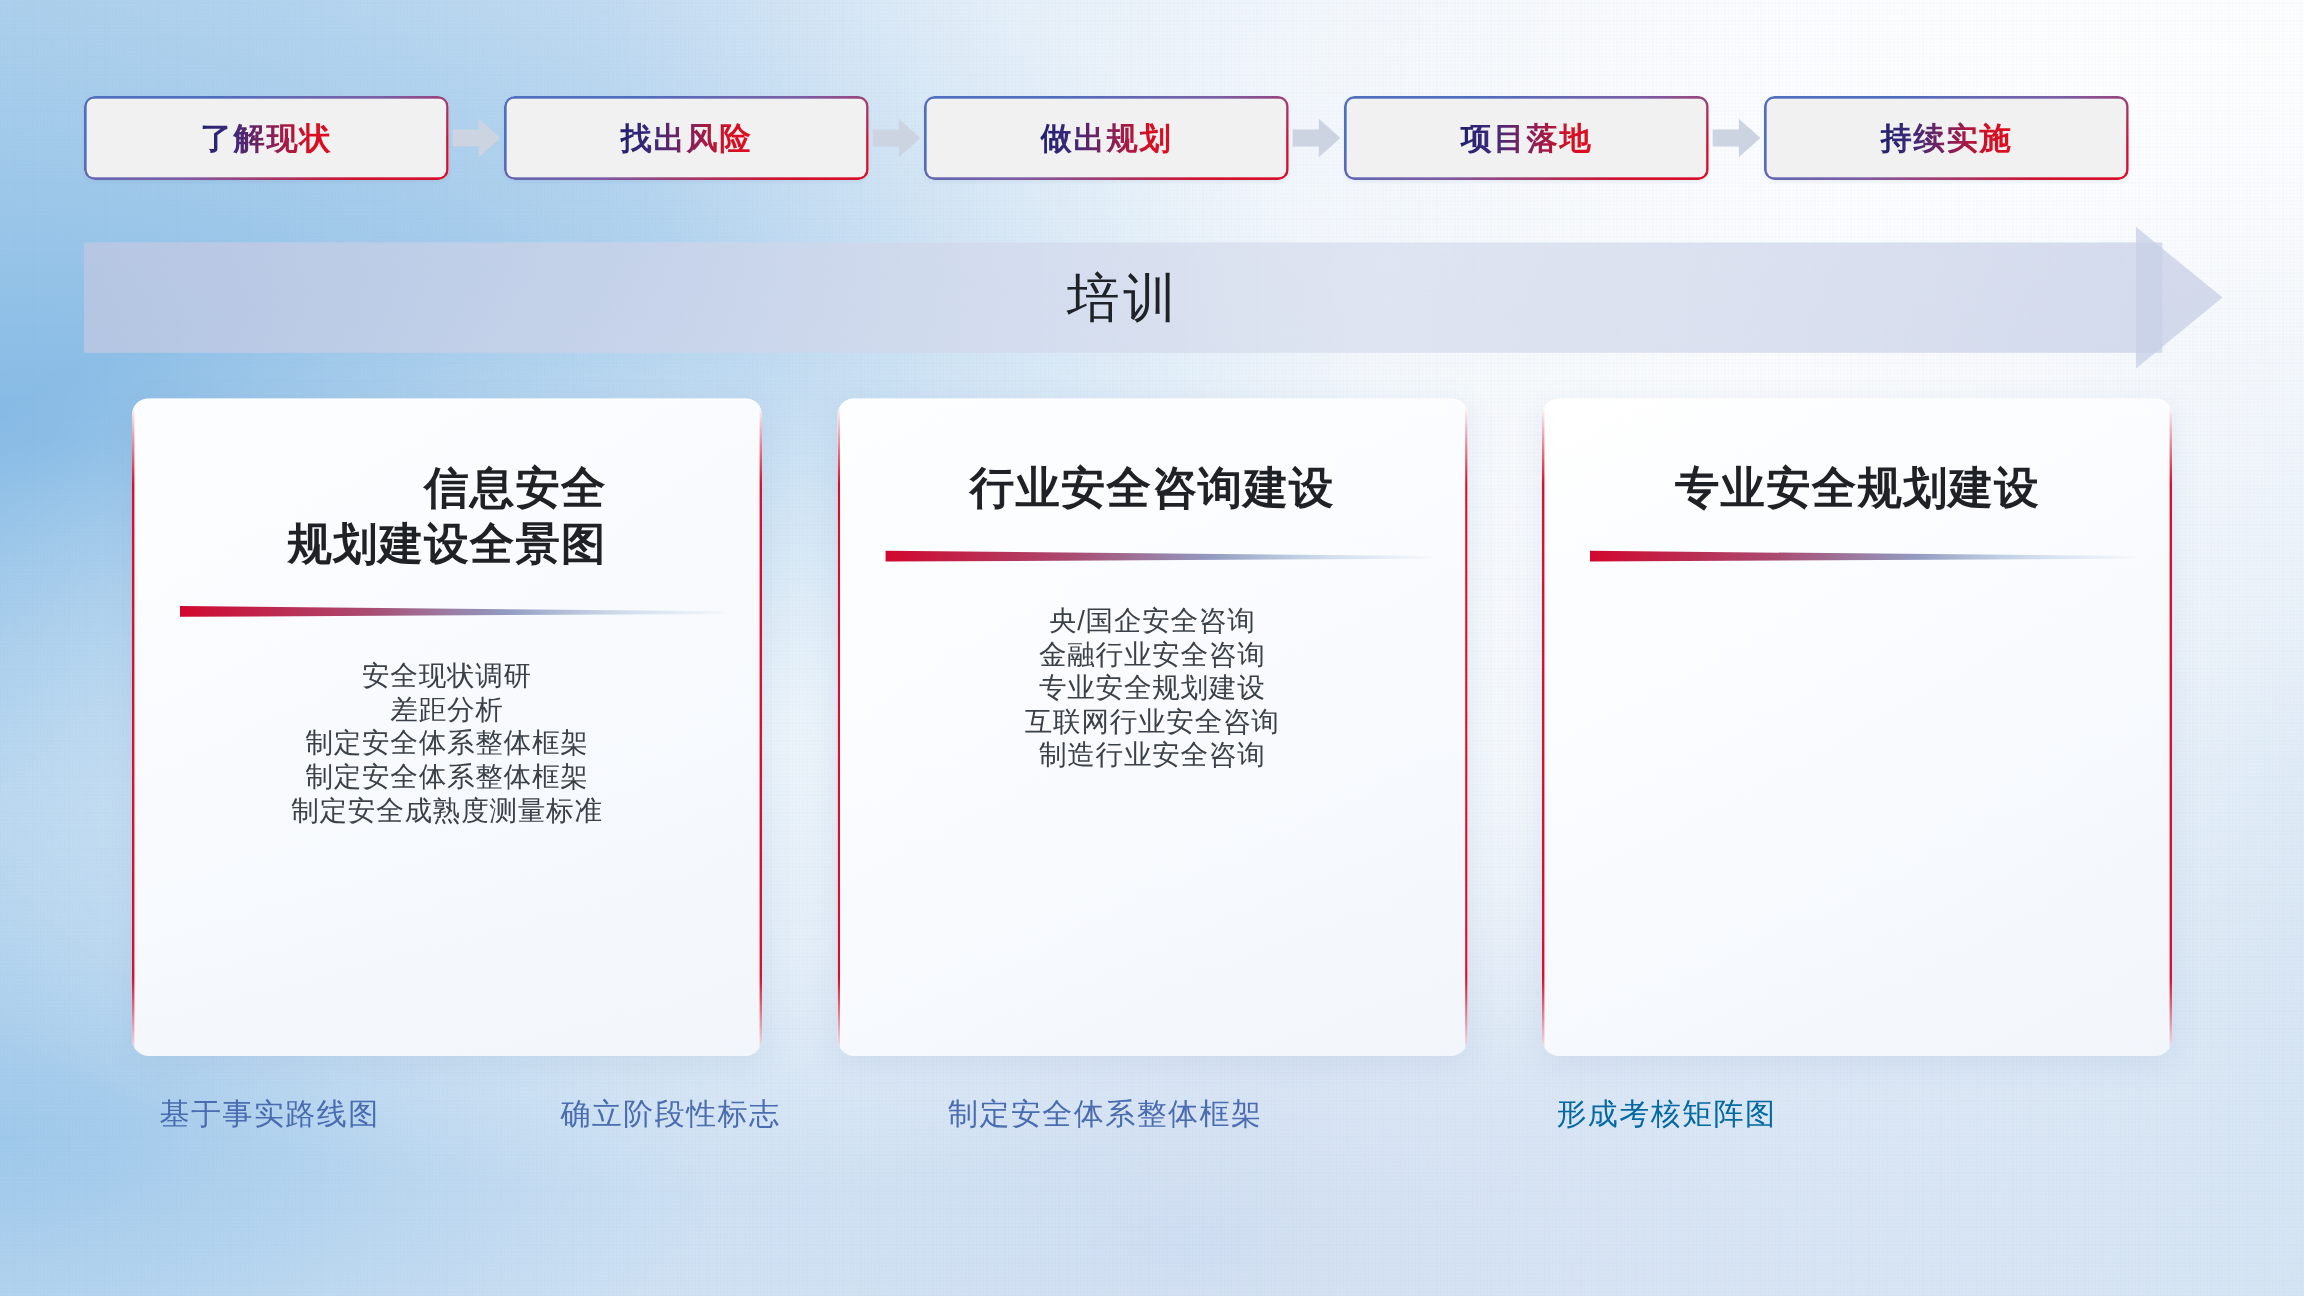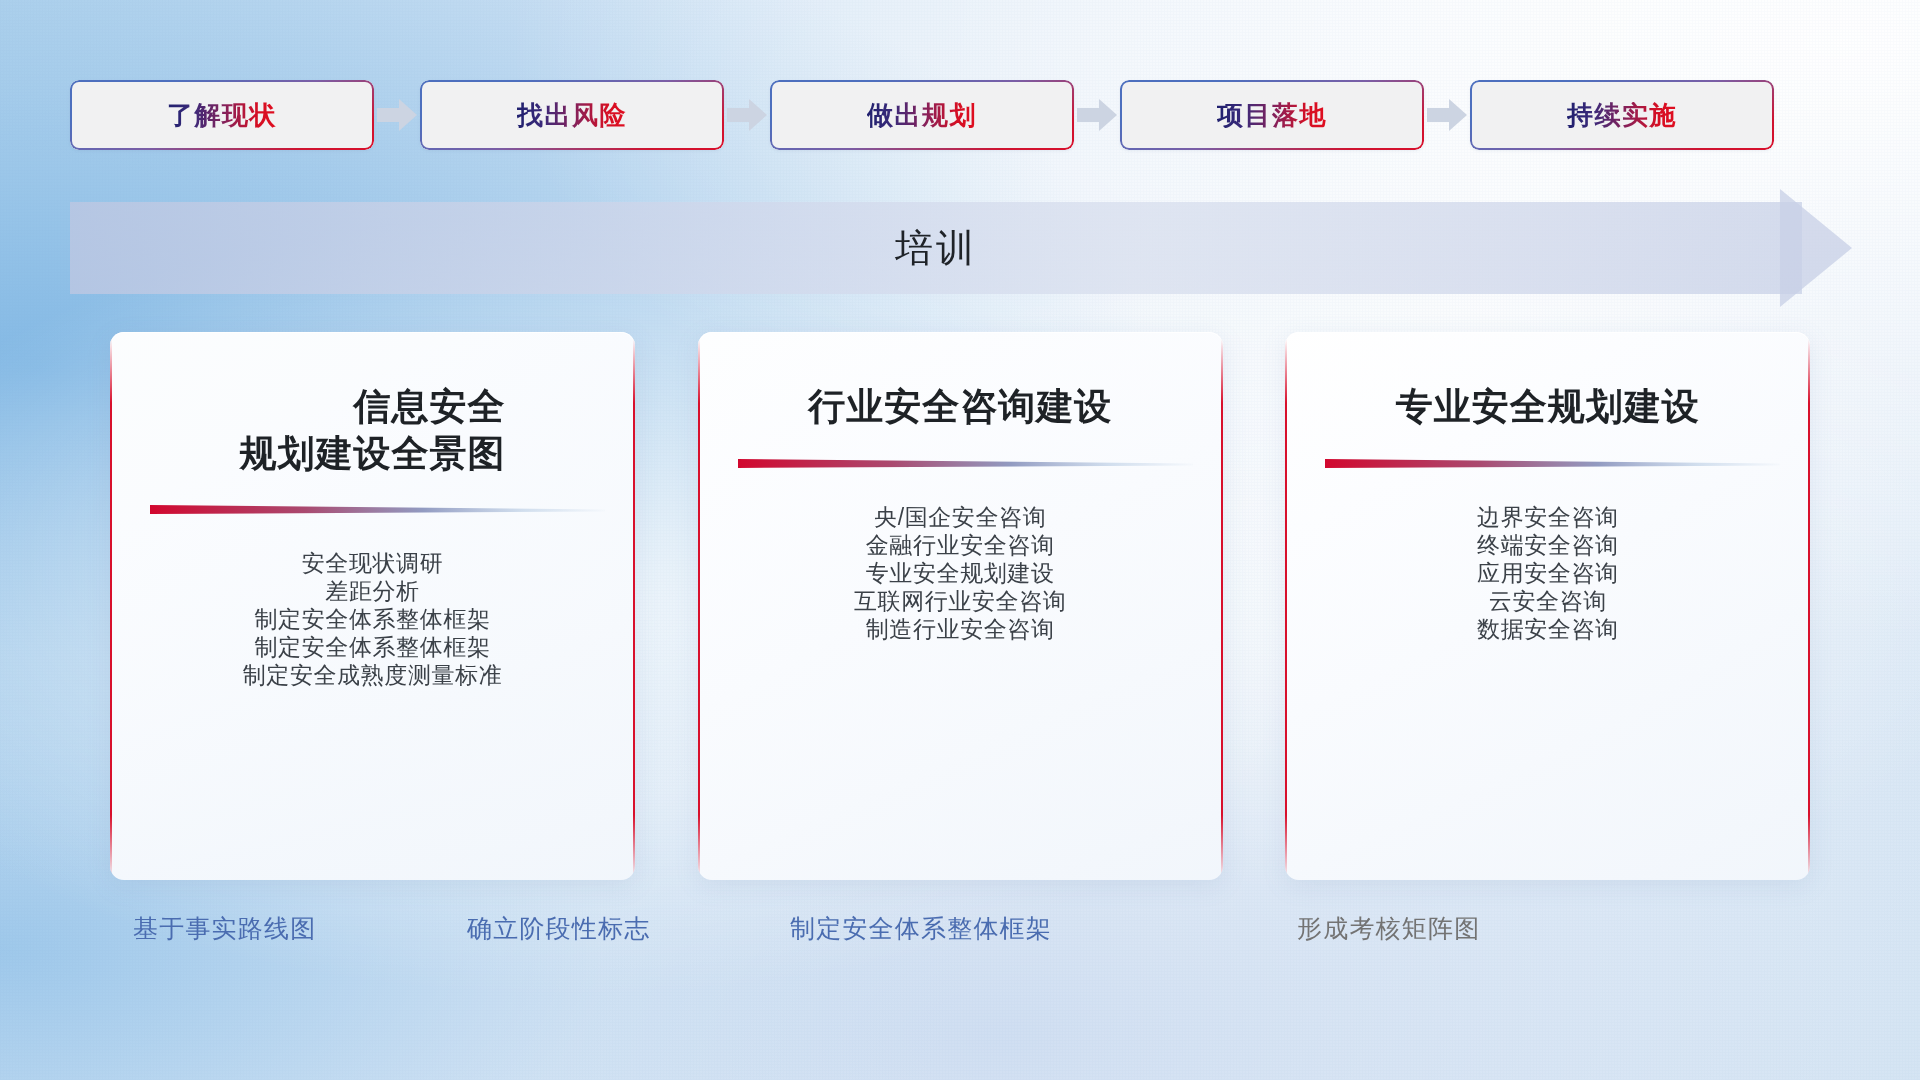--- a/index.html
+++ b/index.html
@@ -78,21 +78,21 @@
       rgba(216,223,238,.76) 62%,
       rgba(206,214,234,.74) 84%,
       rgba(198,207,230,.72) 100%);
   }
   .banner-head{
     position:absolute; right:0; top:-13px; width:72px; height:118px;
   }
   .banner-title{
     position:absolute; left:0; top:0; width:1732px; height:92px;
     display:flex; align-items:center; justify-content:center;
-    font-size:38px; font-weight:500; color:#1f2328; letter-spacing:3px;
+    font-size:44px; font-weight:500; color:#1f2328; letter-spacing:3px;
   }
 
   
   .cards{
     position:absolute; left:110px; top:332px; width:1700px; height:548px;
     display:flex; gap:63px;
   }
   .card-wrap{ position:relative; width:525px; height:548px; }
   .card{
     position:absolute; left:0; top:0; width:525px; height:548px;
@@ -268,32 +268,25 @@
                     <stop offset="0" stop-color="#d2072e" stop-opacity="1"></stop>
                     <stop offset="0.34" stop-color="#a33a63" stop-opacity="0.92"></stop>
                     <stop offset="0.60" stop-color="#7b86b4" stop-opacity="0.82"></stop>
                     <stop offset="0.82" stop-color="#b9cde4" stop-opacity="0.62"></stop>
                     <stop offset="1" stop-color="#b9cde4" stop-opacity="0.05"></stop>
                   </linearGradient>
                 </defs>
                 <path d="M10 2 L465 6.4 L465 8.6 L10 11 Z" fill="url(#dvg2)"></path>
               </svg>
             </div>
-            <div class="card-list">
-              <div class="card-list-item">边界安全咨询</div>
-              <div class="card-list-item">终端安全咨询</div>
-              <div class="card-list-item">应用安全咨询</div>
-              <div class="card-list-item">云安全咨询</div>
-              <div class="card-list-item">数据安全咨询</div>
-            </div>
           </div>
         </div>
       </div>
     </div>
 
   <div class="foot-labels" id="foot-row">
       <div class="foot-label" style="left: 133px; color: rgb(74, 108, 176);">基于事实路线图</div>
       <div class="foot-label" style="left: 467px; color: rgb(74, 108, 176);">确立阶段性标志</div>
       <div class="foot-label" style="left: 790px; color: rgb(74, 108, 176);">制定安全体系整体框架</div>
-      <div class="foot-label" style="left: 1297px; color: #737373;">形成考核矩阵图</div>
+      <div class="foot-label" style="left: 1297px; color: #0369a1;">形成考核矩阵图</div>
     </div>
 
 </div>
 
 </body></html>

